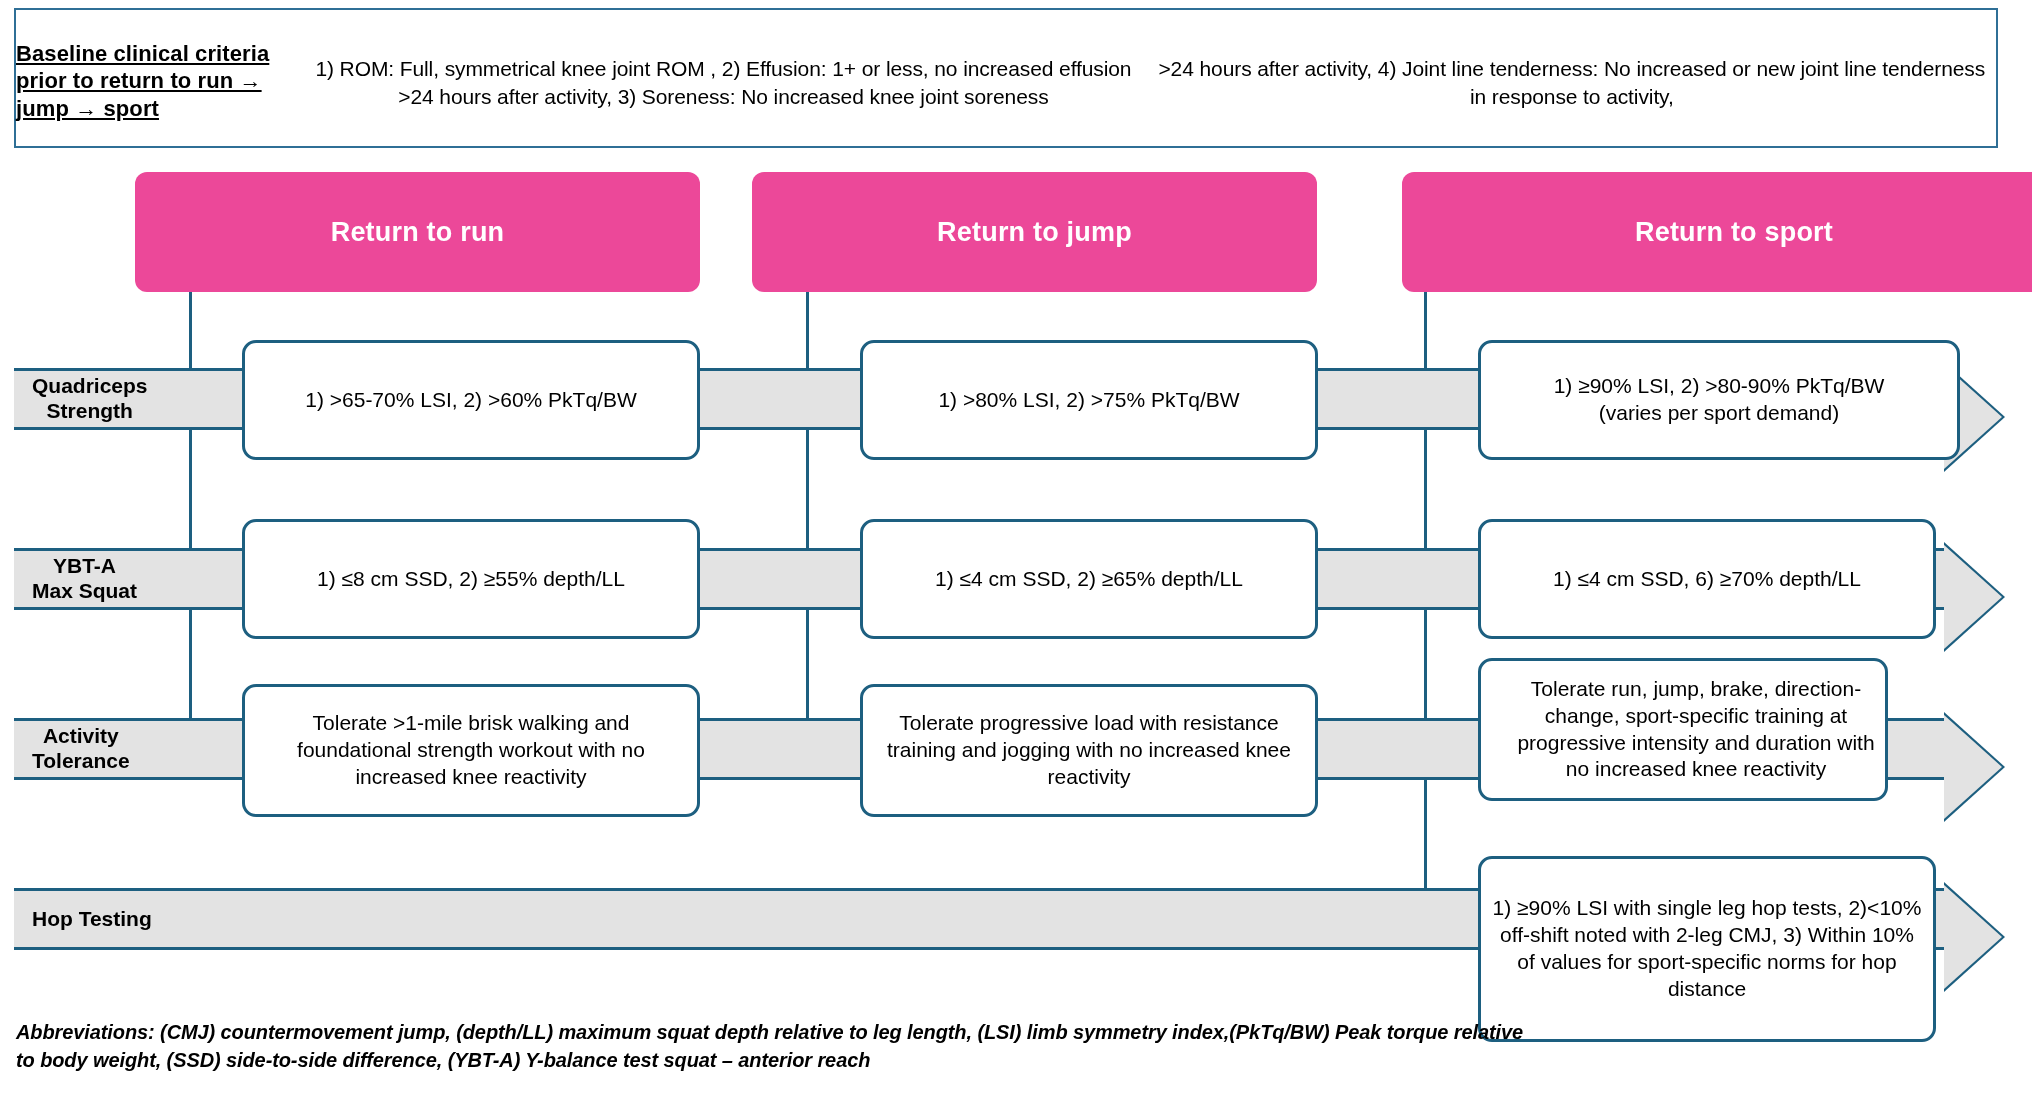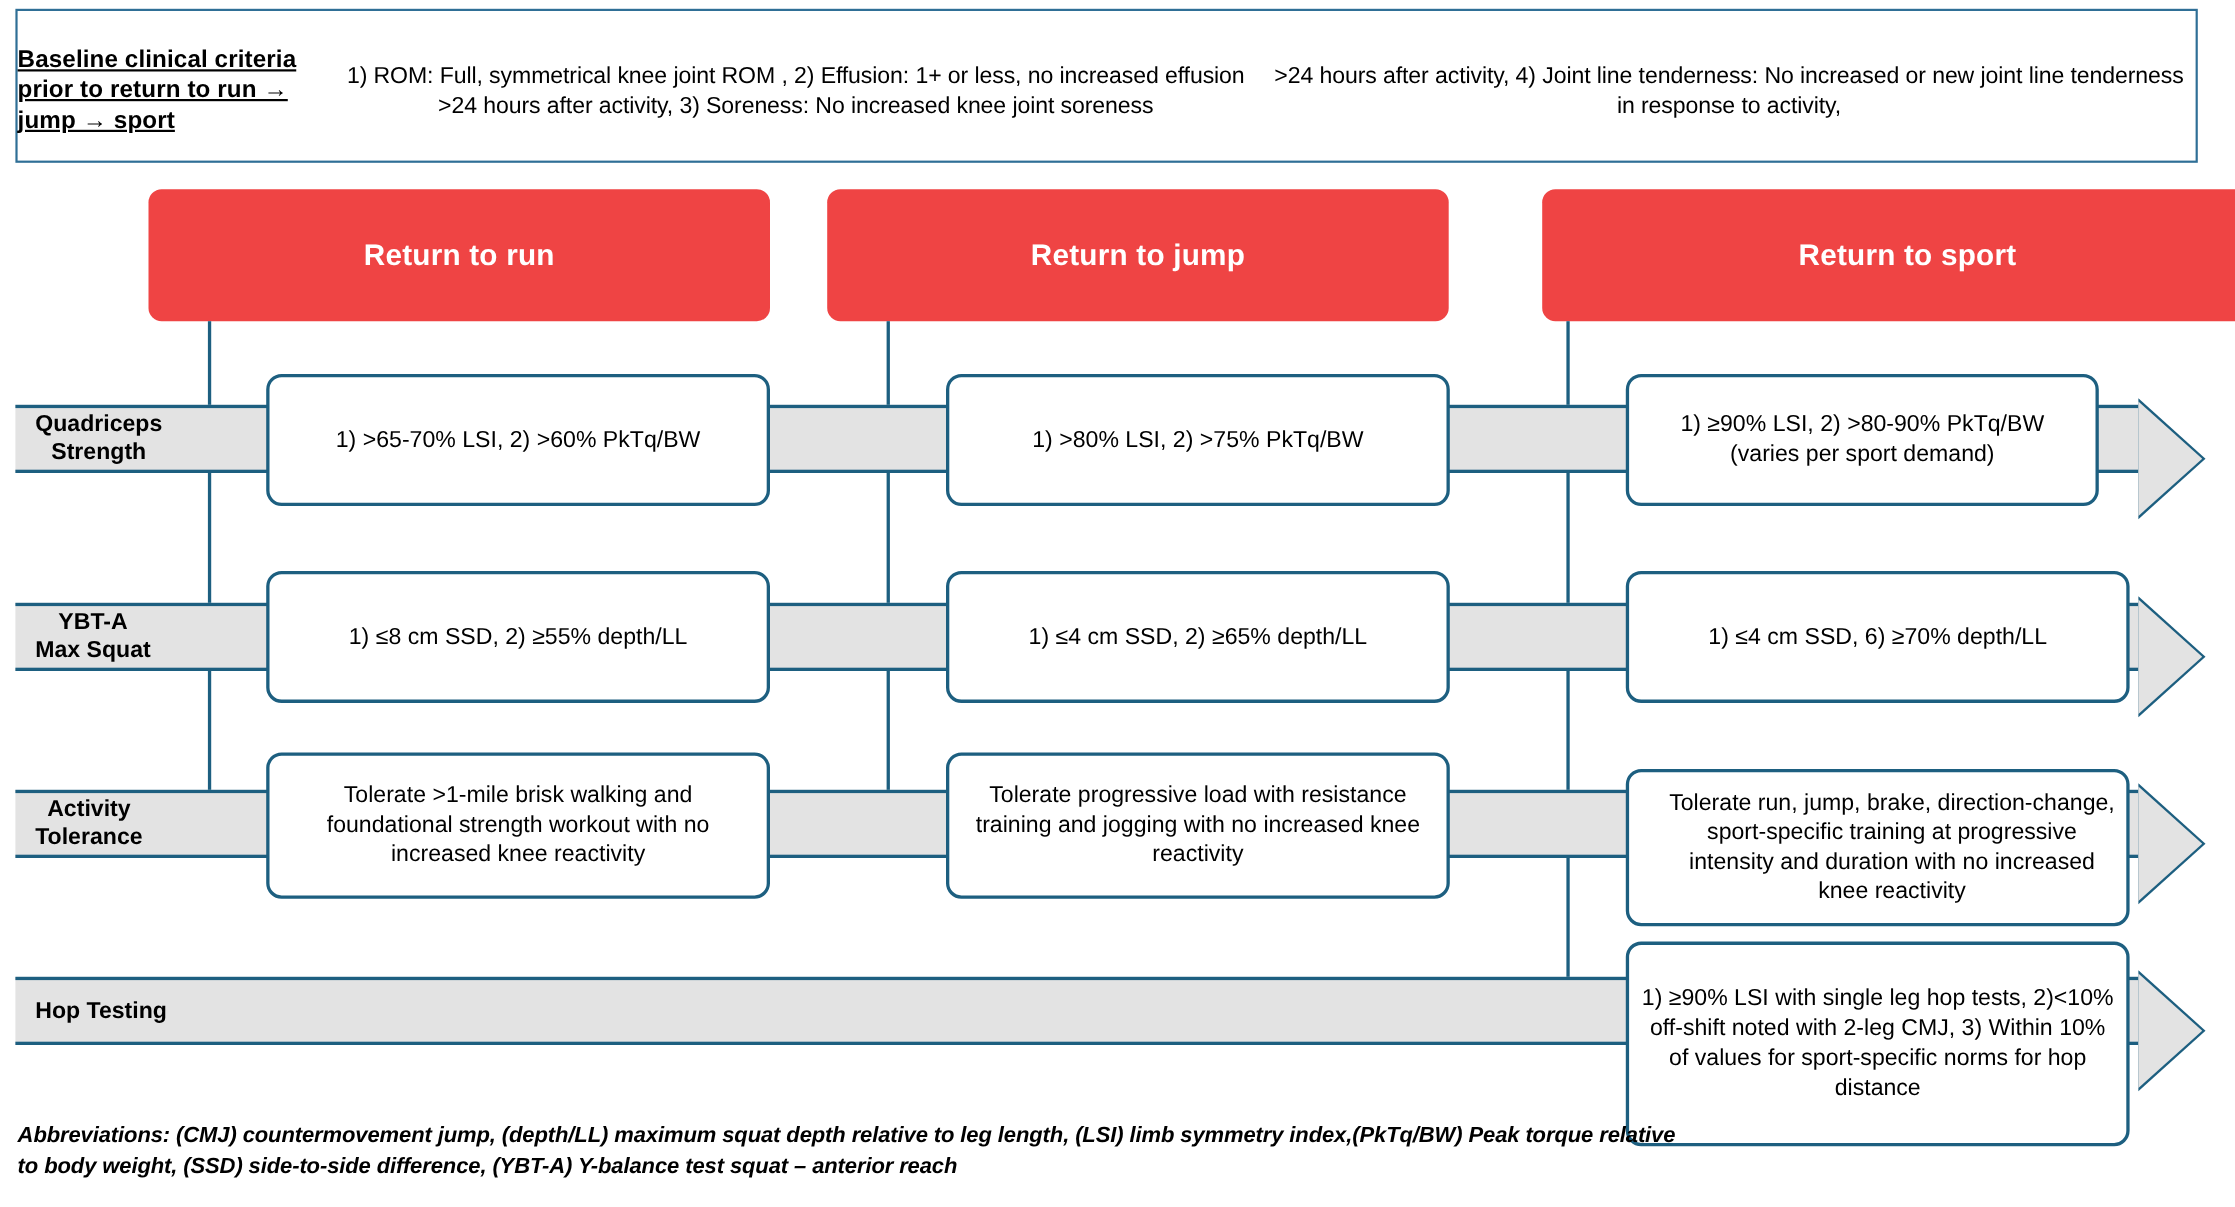--- a/index.html
+++ b/index.html
@@ -21,21 +21,21 @@
     letter-spacing:.1px;line-height:1.25;margin-bottom:3px;
   }
   .criteria-line{
     font-size:21px;line-height:1.33;text-align:center;width:1960px;
     letter-spacing:-.1px;
   }
 
   
   .colhead{
     position:absolute;top:172px;height:120px;
-    background:#ef4444;border-radius:12px;
+    background:#ec4899;border-radius:12px;
     display:flex;align-items:center;justify-content:center;
     color:#fff;font-size:27px;font-weight:bold;letter-spacing:.2px;
     box-sizing:border-box;
   }
   #colhead-0{left:135px;width:565px;}
   #colhead-1{left:752px;width:565px;}
   #colhead-2{left:1362px;width:664px;margin-left:40px;}
 
   
   .vline{position:absolute;width:3px;background:#1d5f80;}
@@ -112,21 +112,21 @@
 Strength</div>
 </div>
 <div class="arrowhead-outline" style="left:1944px; top:362px;"></div>
 <div class="arrowhead" style="left:1944px; top:365px;"></div>
 <div class="card" style="left:242px; top:340px; width:458px; height:120px;">
   <span>1) &gt;65-70% LSI, 2) &gt;60% PkTq/BW</span>
 </div>
 <div class="card" style="left:860px; top:340px; width:458px; height:120px;">
   <span>1) &gt;80% LSI, 2) &gt;75% PkTq/BW</span>
 </div>
-<div class="card" style="left:1478px; top:340px; width:430px; height:120px; white-space:pre-line;">
+<div class="card" style="left:1478px; top:340px; width:482px; height:120px; white-space:pre-line;">
   <span>1) ≥90% LSI, 2) &gt;80-90% PkTq/BW
 (varies per sport demand)</span>
 </div>
 
 <div class="band" style="top:548px; width:1930px;">
   <div class="band-label">YBT-A
 Max Squat</div>
 </div>
 <div class="arrowhead-outline" style="left:1944px; top:542px;"></div>
 <div class="arrowhead" style="left:1944px; top:545px;"></div>
@@ -145,21 +145,21 @@
 Tolerance</div>
 </div>
 <div class="arrowhead-outline" style="left:1944px; top:712px;"></div>
 <div class="arrowhead" style="left:1944px; top:715px;"></div>
 <div class="card" style="left:242px; top:684px; width:458px; height:133px;">
   <span>Tolerate &gt;1-mile brisk walking and foundational strength workout with no increased knee reactivity</span>
 </div>
 <div class="card" style="left:860px; top:684px; width:458px; height:133px;">
   <span>Tolerate progressive load with resistance training and jogging with no increased knee reactivity</span>
 </div>
-<div class="card" style="left:1478px; top:699px; width:458px; height:143px;padding-left:36px;">
+<div class="card" style="left:1478px; top:658px; width:410px; height:143px;padding-left:36px;">
   <span>Tolerate run, jump, brake, direction-change, sport-specific training at progressive intensity and duration with no increased knee reactivity</span>
 </div>
 
 <div class="band" style="top:888px; width:1930px;">
   <div class="band-label">Hop Testing</div>
 </div>
 <div class="arrowhead-outline" style="left:1944px; top:882px;"></div>
 <div class="arrowhead" style="left:1944px; top:885px;"></div>
 <div class="card" style="left:1478px; top:856px; width:458px; height:186px;">
   <span>1) ≥90% LSI with single leg hop tests, 2)&lt;10% off-shift noted with 2-leg CMJ, 3) Within 10% of values for sport-specific norms for hop distance</span>

